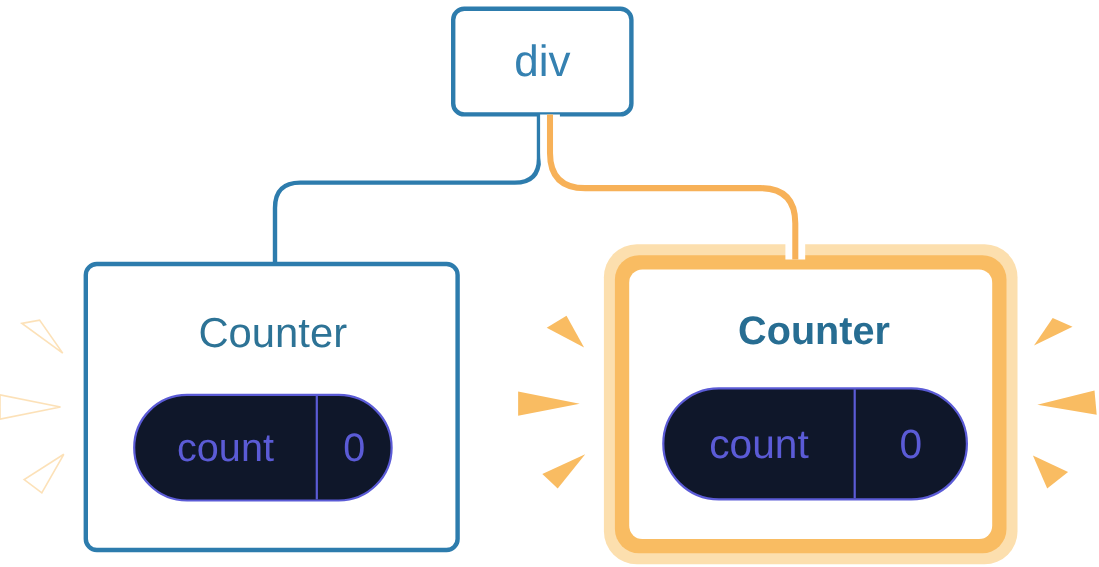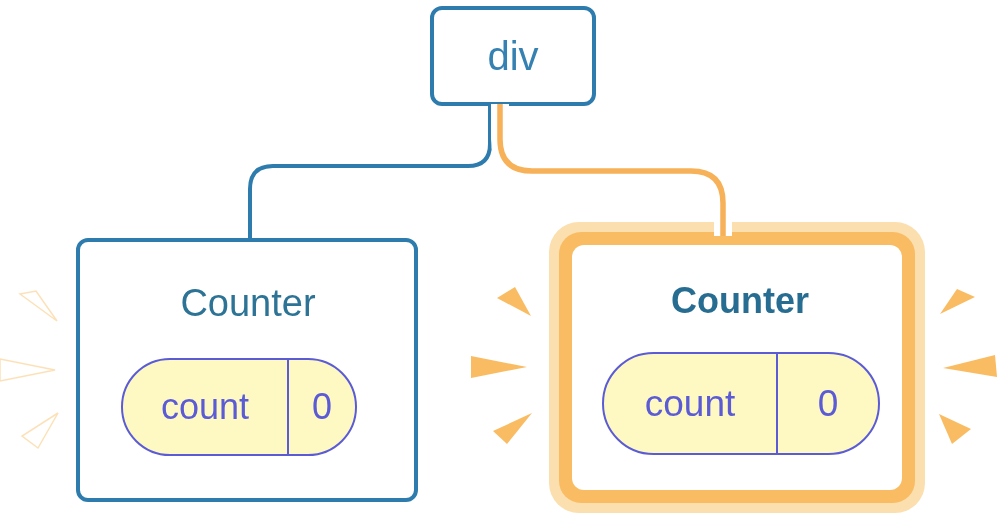--- a/index.html
+++ b/index.html
@@ -2,21 +2,21 @@
 <html><head>
 <meta charset="utf-8">
 <style>
   html,body{margin:0;padding:0;background:#ffffff;}
   #canvas{
     position:relative;width:999px;height:515px;background:#ffffff;
     font-family:"Liberation Sans",sans-serif;overflow:hidden;
   }
   
   .node-div{
-    position:absolute;left:430px;top:6px;width:166px;height:100px;
+    position:absolute;left:410px;top:6px;width:166px;height:100px;
     box-sizing:border-box;background:#ffffff;border:4px solid #2d7cad;
     border-radius:12px;display:flex;align-items:center;justify-content:center;
     font-size:40px;color:#3581b1;z-index:2;
   }
   
   svg.overlay{position:absolute;left:0;top:0;z-index:5;pointer-events:none;}
   
   .box-left{
     position:absolute;left:76px;top:238px;width:342px;height:264px;
     box-sizing:border-box;background:#ffffff;border:4px solid #2d7cad;
@@ -33,21 +33,21 @@
   .title-left{
     position:absolute;left:98px;top:281px;width:300px;text-align:center;
     font-size:38px;font-weight:500;color:#2d7396;line-height:44px;z-index:3;
   }
   .title-right{
     position:absolute;left:590px;top:279px;width:300px;text-align:center;
     font-size:36px;font-weight:700;color:#276d92;line-height:44px;z-index:3;
   }
   
   .pill{
-    position:absolute;display:flex;box-sizing:border-box;background:#fef9c3;
+    position:absolute;display:flex;box-sizing:border-box;background:#0f172a;
     border:2.5px solid #5b5bd6;color:#5b5bd6;z-index:3;
   }
   .pill-left{left:121px;top:358px;width:236px;height:98px;border-radius:49px;font-size:36px;}
   .pill-right{left:602px;top:352px;width:278px;height:103px;border-radius:52px;font-size:37px;}
   .pill .key{flex:1;display:flex;align-items:center;justify-content:center;border-right:2.5px solid #5b5bd6;}
   .pill .val{display:flex;align-items:center;justify-content:center;}
   .pill-left .val{width:66px;}
   .pill-right .val{width:100px;}
 </style>
 </head>

